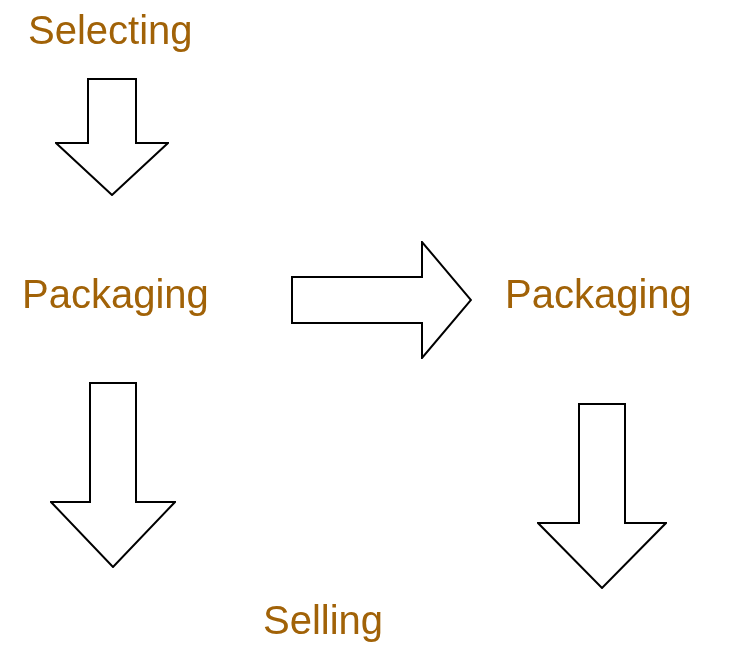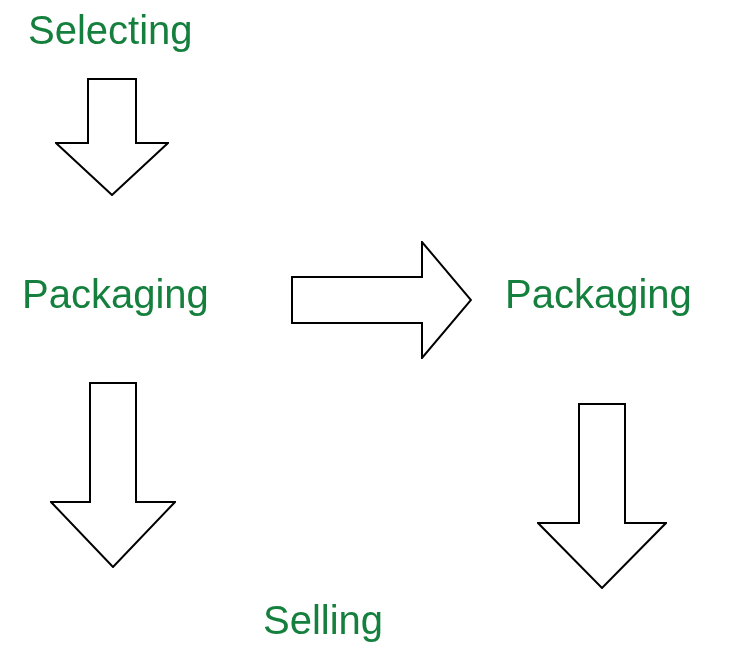--- a/index.html
+++ b/index.html
@@ -12,21 +12,21 @@
     width: 750px;
     height: 667px;
     background: #ffffff;
     font-family: "Liberation Sans", sans-serif;
     overflow: hidden;
   }
   .node-label {
     position: absolute;
     font-size: 40px;
     line-height: 1.1;
-    color: #15803d;
+    color: #a16207;
     white-space: nowrap;
     font-weight: 400;
   }
   .label-selecting  { left: 28px;  top: 8px;   }
   .label-processing { left: 22px;  top: 272px; }
   .label-packaging  { left: 505px; top: 272px; }
   .label-selling    { left: 263px; top: 598px; }
 
   .arrow {
     position: absolute;

